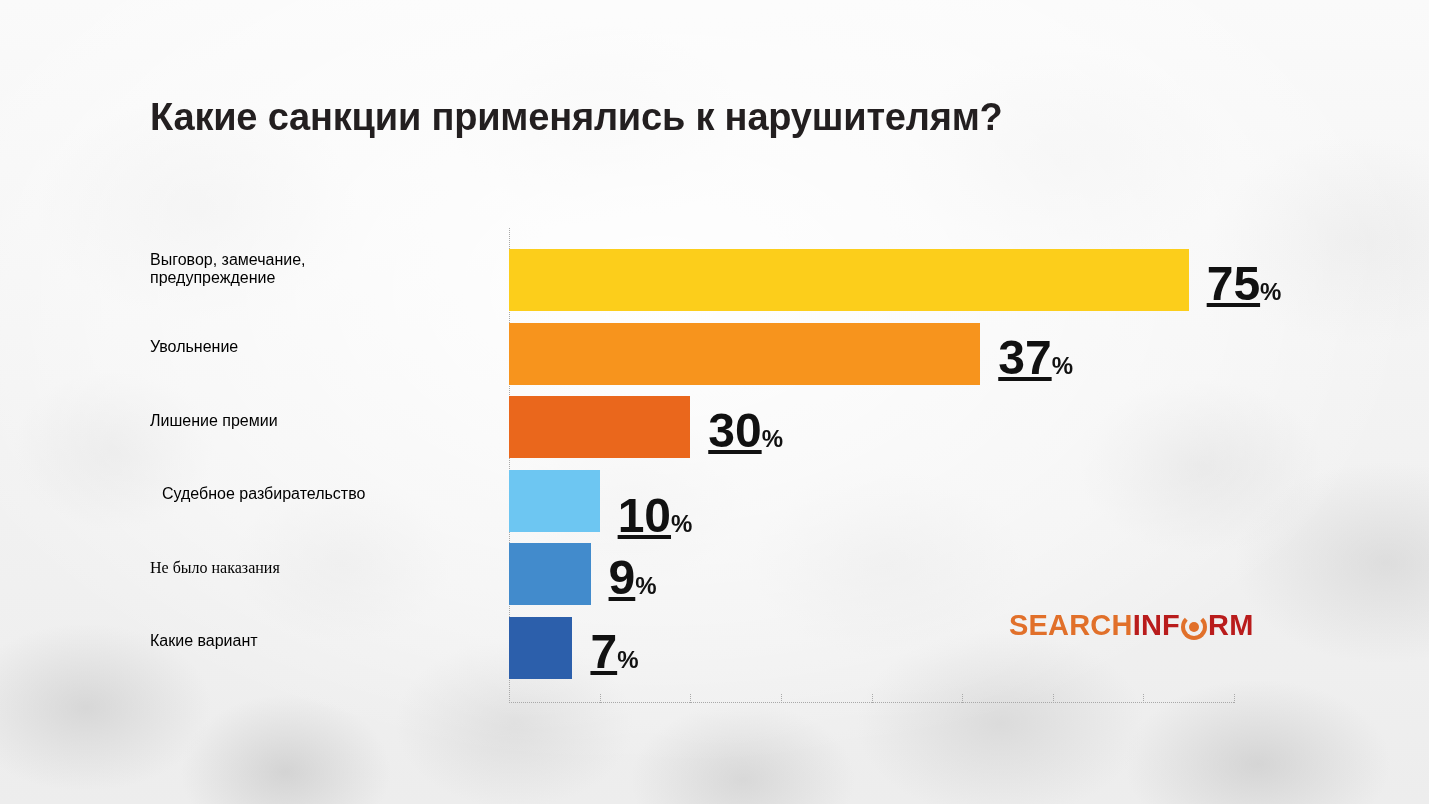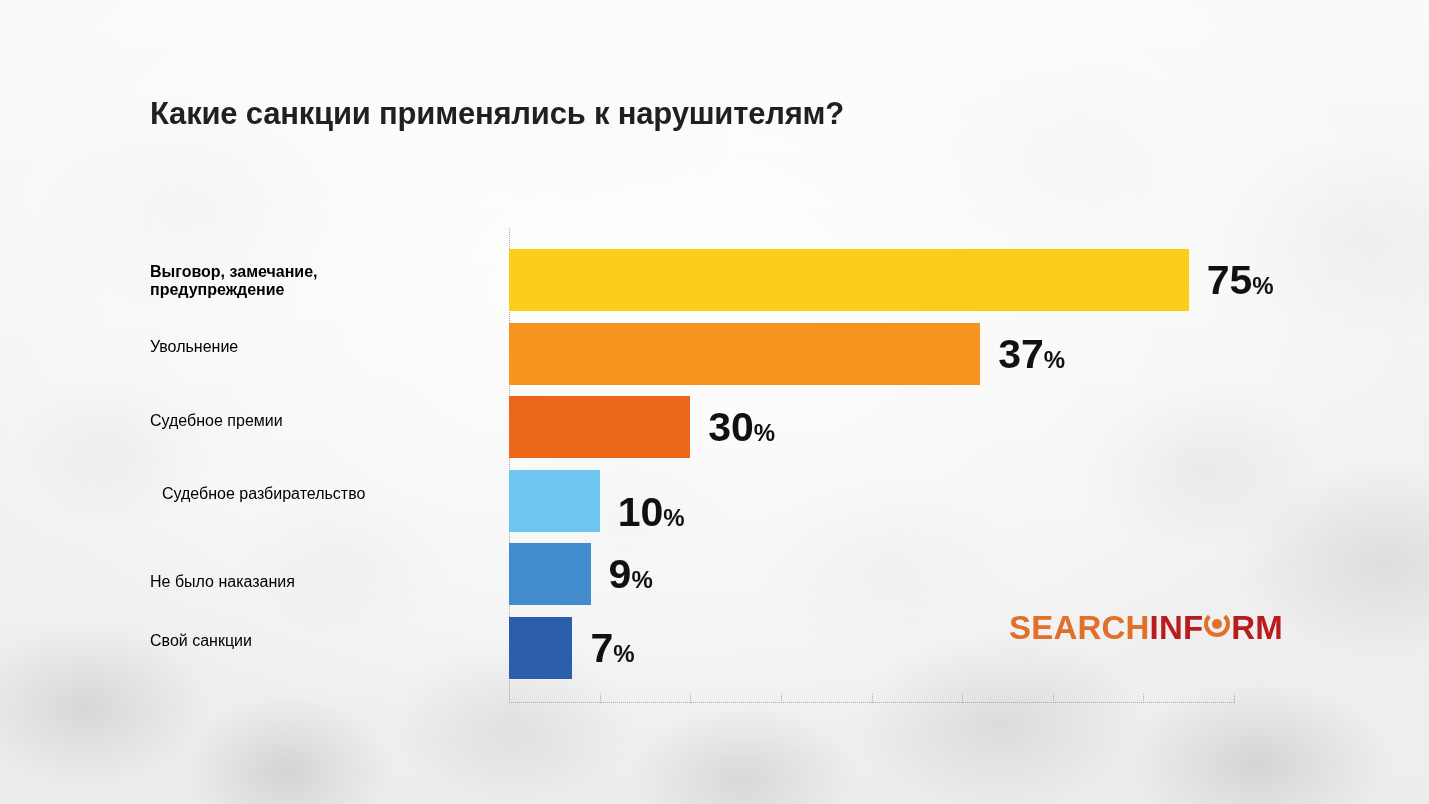--- a/index.html
+++ b/index.html
@@ -51,21 +51,21 @@
     inset: 0;
     background: radial-gradient(ellipse 900px 560px at 46% 36%, rgba(255,255,255,0.92), rgba(255,255,255,0.35) 62%, rgba(255,255,255,0) 85%);
     pointer-events: none;
   }
 
   
   #chart-title {
     position: absolute;
     left: 150px;
     top: 96px;
-    font-size: 31px;
+    font-size: 38px;
     font-weight: bold;
     color: #231f20;
     letter-spacing: -0.2px;
     white-space: nowrap;
   }
 
   
   #plot {
     position: absolute;
     left: 509px;
@@ -103,41 +103,41 @@
     left: 0;
     height: 62px;
   }
   .bar-value {
     position: absolute;
     white-space: nowrap;
     font-weight: bold;
     color: #111111;
     line-height: 1;
   }
-  .bar-value .num { font-size: 41px; }
+  .bar-value .num { font-size: 48px; text-decoration: underline; }
   .bar-value .pct { font-size: 24px; }
   #cat-labels {
     position: absolute;
     left: 150px;
     top: 228px;
     width: 340px;
     height: 475px;
   }
   .cat-label-inner { position: absolute; left: 0; white-space: pre-line; }
 
   
   #logo {
     position: absolute;
     left: 1009px;
     top: 611px;
-    font-size: 33px;
+    font-size: 29px;
     font-weight: bold;
     letter-spacing: 0.2px;
     display: flex;
-    align-items: flex-start;
+    align-items: flex-end;
     line-height: 1;
   }
   #logo .l-search { color: #e1702a; }
   #logo .l-inf { color: #b91c1c; }
   #logo .l-rm { color: #b91c1c; }
   #logo .l-o {
     position: relative;
     display: inline-block;
     width: 26px;
     height: 26px;
@@ -164,27 +164,27 @@
 </head>
 <body>
 
 <div id="slide">
   <div id="bg-texture"></div>
   <div id="bg-wash"></div>
 
   <div id="chart-title">Какие санкции применялись к нарушителям?</div>
 
   <div id="cat-labels">
-      <div class="cat-label-inner" style="top: 35px; font-weight: bold;">Выговор, замечание,
+      <div class="cat-label-inner" style="top: 23px;">Выговор, замечание,
 предупреждение</div>
       <div class="cat-label-inner" style="top: 110px; text-align: right;">Увольнение</div>
-      <div class="cat-label-inner" style="top: 183.5px;">Судебное премии</div>
+      <div class="cat-label-inner" style="top: 183.5px;">Лишение премии</div>
       <div class="cat-label-inner" style="top: 257px; margin-left: 12px;">Судебное разбирательство</div>
-      <div class="cat-label-inner" style="top: 345px;">Не было наказания</div>
-      <div class="cat-label-inner" style="top: 404px;">Свой санкции</div>
+      <div class="cat-label-inner" style="top: 331px; font-family: Liberation Serif, serif;">Не было наказания</div>
+      <div class="cat-label-inner" style="top: 404px;">Какие вариант</div>
     </div>
 
   <div id="plot">
     <div class="axis-line-y"></div>
     <div class="axis-line-x"></div>
     <div id="ticks">
         <div class="tick-mark" style="left: 0px;"></div>
         <div class="tick-mark" style="left: 90.625px;"></div>
         <div class="tick-mark" style="left: 181.25px;"></div>
         <div class="tick-mark" style="left: 271.875px;"></div>

